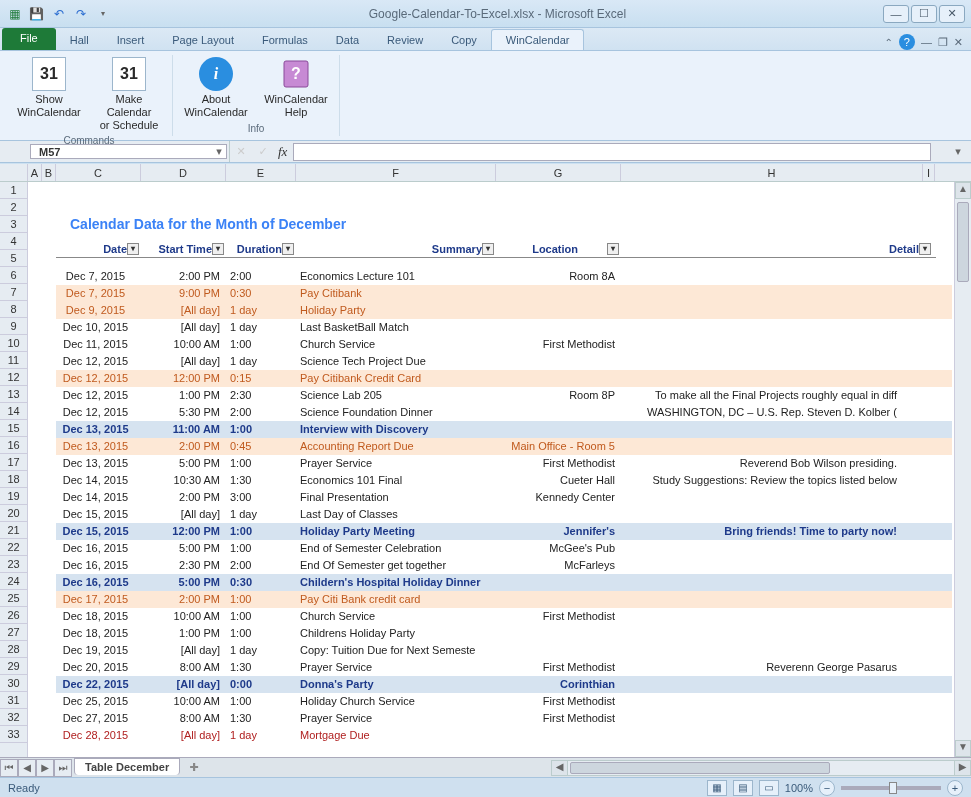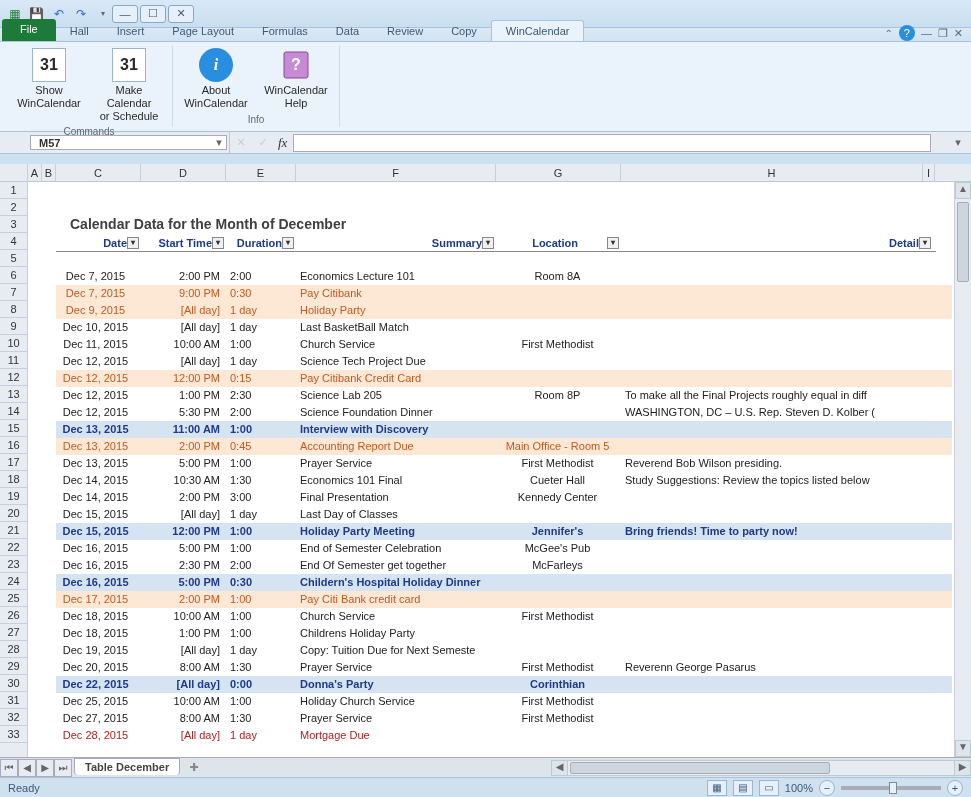--- a/index.html
+++ b/index.html
@@ -7,21 +7,21 @@
 
 
 .title-bar { height: 28px; background: linear-gradient(#d9e8f6,#c8dff0); display: flex; align-items: center; font-size: 12px; color: #2a2a2a; border-bottom: 1px solid #a7c4de; }
 .qat { display: flex; align-items: center; gap: 4px; padding-left: 6px; }
 .qat-icon { width: 18px; height: 18px; display: inline-flex; justify-content: center; align-items: center; font-size: 12px; color: #2a6c1e; }
 .title-text { flex: 1; text-align: center; color: #5a6a7a; font-size: 12px; }
 .window-controls { display: flex; gap: 2px; padding-right: 6px; }
 .win-btn { width: 26px; height: 18px; border: 1px solid #8aa8c0; background: #e6f0fa; border-radius: 3px; display: flex; align-items: center; justify-content: center; font-size: 11px; color: #4a5a6a; cursor: pointer; }
 
 
-.ribbon-tabs { height: 14px; background: linear-gradient(#dce9f5,#d0e2f1); display: flex; align-items: flex-end; border-bottom: 1px solid #a7c4de; font-size: 11px; }
+.ribbon-tabs { height: 23px; background: linear-gradient(#dce9f5,#d0e2f1); display: flex; align-items: flex-end; border-bottom: 1px solid #a7c4de; font-size: 11px; }
 .file-tab { background: #1e7a38; color: #fff; padding: 4px 18px; height: 22px; border-radius: 3px 3px 0 0; margin-left: 2px; cursor: pointer; }
 .tab { padding: 4px 14px; color: #3a5a7a; cursor: pointer; }
 .tab.active { background: #eaf2fb; border: 1px solid #a7c4de; border-bottom: none; border-radius: 3px 3px 0 0; }
 .ribbon-tabs-right { margin-left: auto; display: flex; align-items: center; gap: 6px; padding-right: 8px; }
 .help-circle { width: 16px; height: 16px; border-radius: 50%; background: #2a8ee0; color: #fff; font-size: 11px; display: flex; align-items: center; justify-content: center; }
 
 
 .ribbon { height: 90px; background: #eaf2fb; border-bottom: 1px solid #a7c4de; display: flex; padding: 4px 6px; }
 .group { border-right: 1px solid #cdddea; padding: 2px 8px; display: flex; flex-direction: column; }
 .group-items { display: flex; gap: 10px; flex: 1; }
@@ -50,35 +50,35 @@
 .grid-body { flex: 1; overflow: hidden; display: flex; }
 .row-headers { width: 28px; background: #e6ecf2; border-right: 1px solid #ccd; }
 .rh { height: 17px; font-size: 11px; color: #333; text-align: center; line-height: 17px; border-bottom: 1px solid #ccd; }
 .cells { flex: 1; position: relative; font-size: 11px; }
 .data-row { height: 17px; display: flex; align-items: center; border-bottom: 1px solid transparent; }
 .data-row .c { padding-right: 6px; overflow: hidden; white-space: nowrap; }
 .c-date { width: 85px; text-align: center; }
 .c-start { width: 85px; text-align: right; }
 .c-dur { width: 70px; text-align: left; padding-left: 4px; }
 .c-sum { width: 200px; text-align: left; padding-left: 4px; }
-.c-loc { width: 125px; text-align: center; padding-left: 4px; }
-.c-det { width: 270px; text-align: left; padding-left: 4px; }
+.c-loc { width: 125px; text-align: right; padding-left: 4px; }
+.c-det { width: 270px; text-align: right; padding-left: 4px; margin-left: 12px; }
 
 .hl-orange { background: #fde8d6; color: #c05a1e; }
 .hl-blue { background: #d6e3f0; color: #1e3a8a; font-weight: bold; }
 .hl-red { color: #b02020; }
 .normal { color: #222; }
 
 
 .ch-a { width: 14px; } .ch-b { width: 14px; }
 .ch-c { width: 85px; } .ch-d { width: 85px; } .ch-e { width: 70px; }
 .ch-f { width: 200px; } .ch-g { width: 125px; } .ch-h { width: 302px; } .ch-i { width: 12px; }
 
-.doc-title { position: absolute; left: 42px; top: 34px; font-size: 14px; font-weight: bold; color: #404040; }
-.thead-row { position: absolute; left: 28px; top: 52px; height: 18px; display: flex; font-size: 11px; font-weight: bold; color: #1e3a8a; border-bottom: 1px solid #888; width: 880px; }
+.doc-title { position: absolute; left: 42px; top: 34px; font-size: 14px; font-weight: bold; color: #3b82f6; }
+.thead-row { position: absolute; left: 28px; top: 58px; height: 18px; display: flex; font-size: 11px; font-weight: bold; color: #1e3a8a; border-bottom: 1px solid #888; width: 880px; }
 .thead-row .th { display: flex; align-items: center; justify-content: flex-end; padding: 0 2px 0 6px; }
 .filter-dd { width: 12px; height: 12px; border: 1px solid #888; background: #f0f0f0; font-size: 8px; color: #333; display: flex; align-items: center; justify-content: center; cursor: pointer; }
 .data-area { position: absolute; left: 28px; top: 86px; width: 896px; }
 
 
 .vscroll { position: absolute; right: 0; top: 18px; bottom: 0; width: 17px; background: #e6ecf2; border-left: 1px solid #ccd; }
 .vscroll .arrow { height: 17px; text-align: center; font-size: 10px; color: #666; background: #dde4ea; border: 1px solid #bcc; cursor: pointer; }
 .vscroll .thumb { position: absolute; left: 2px; right: 2px; top: 20px; height: 80px; background: #cdd6de; border: 1px solid #aab; border-radius: 2px; cursor: pointer; }
 .vscroll .down { position: absolute; bottom: 0; width: 100%; }
 
@@ -105,20 +105,21 @@
 <body>
 
 <div class="title-bar">
   <div class="qat">
     <span class="qat-icon" style="color:#1e7a38;">▦</span>
     <span class="qat-icon" style="color:#2a6cd0;">💾</span>
     <span class="qat-icon" style="color:#2a6cd0;">↶</span>
     <span class="qat-icon" style="color:#2a6cd0;">↷</span>
     <span class="qat-icon" style="font-size:8px;color:#666;">▾</span>
   </div>
+  <div class="title-text">Google-Calendar-To-Excel.xlsx  -  Microsoft Excel</div>
   <div class="window-controls">
     <div class="win-btn">―</div>
     <div class="win-btn">☐</div>
     <div class="win-btn">✕</div>
   </div>
 </div>
 
 <div class="ribbon-tabs">
   <div class="file-tab">File</div>
   <div class="tab">Hall</div>

